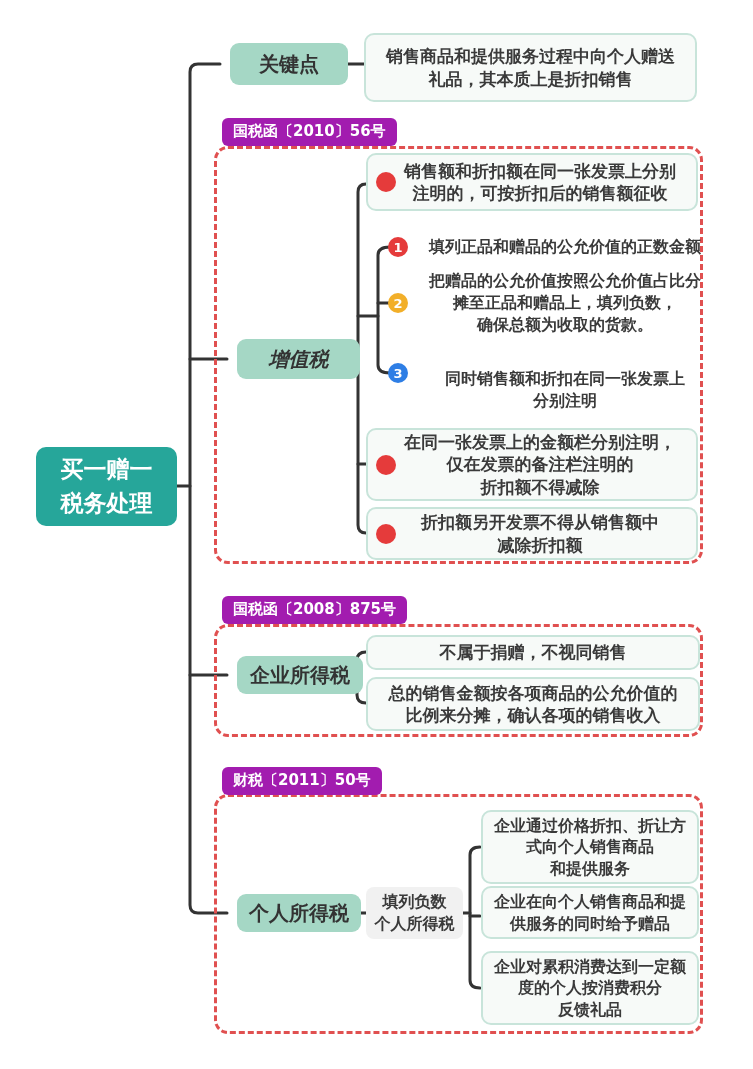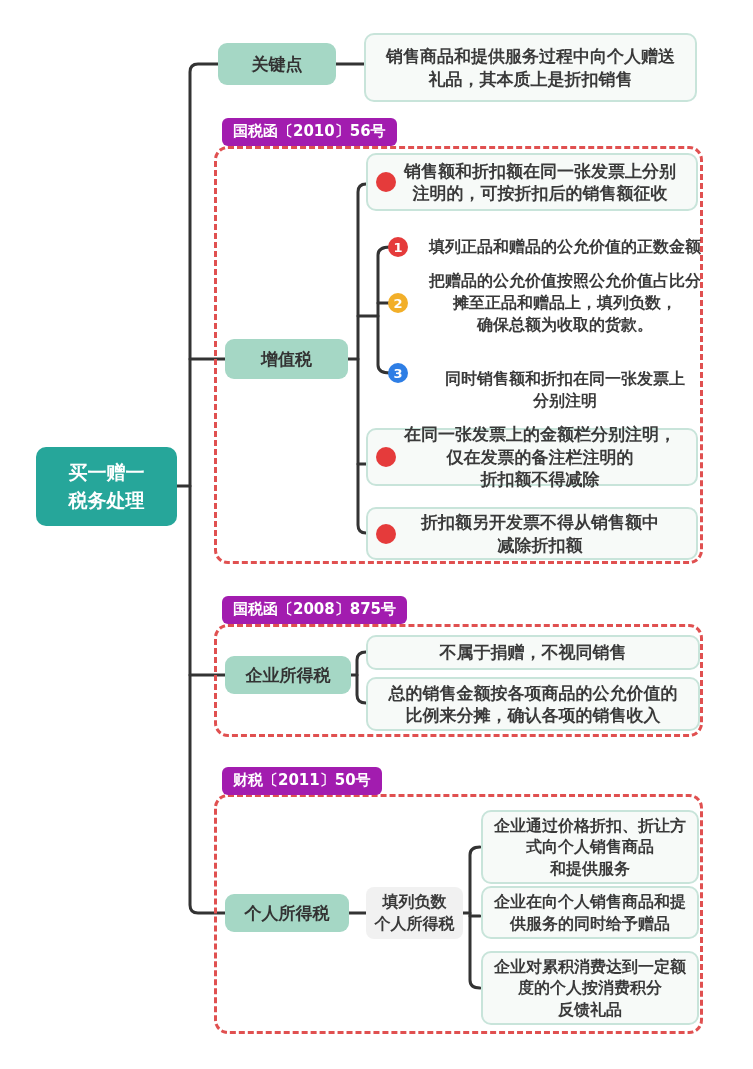--- a/index.html
+++ b/index.html
@@ -6,26 +6,26 @@
   body{
     width:753px;height:1069px;position:relative;background:#ffffff;
     font-family:"DejaVu Sans","Liberation Sans",sans-serif;
     color:#3a3a3a;overflow:hidden;
   }
   .abs{position:absolute;box-sizing:border-box;}
   svg.connectors{position:absolute;left:0;top:0;z-index:1;pointer-events:none;}
   .node{
     z-index:3;background:#a5d7c5;border-radius:9px;
     display:flex;align-items:center;justify-content:center;
-    font-weight:bold;font-size:17px;color:#333;
+    font-weight:bold;font-size:20px;color:#333;margin-left:12px;
   }
   .rootnode{
     z-index:3;background:#26a69a;border-radius:10px;
     display:flex;align-items:center;justify-content:center;text-align:center;
-    font-weight:bold;font-size:19px;color:#ffffff;line-height:1.45;white-space:pre-line;
+    font-weight:bold;font-size:23px;color:#ffffff;line-height:1.45;white-space:pre-line;
   }
   .box{
     z-index:3;background:#f7faf8;border:2px solid #c8e4da;border-radius:10px;
     display:flex;align-items:center;justify-content:center;text-align:center;
     font-weight:bold;font-size:17px;line-height:1.32;color:#3a3a3a;white-space:pre-line;
   }
   .box.narrow{font-size:16px;}
   .box.hasdot{padding-left:26px;padding-right:10px;}
   .dot{
     position:absolute;left:8px;top:50%;transform:translateY(-50%);
@@ -83,41 +83,41 @@
 
 <div class="abs rootnode" style="left:36px;top:447px;width:141px;height:79px;">买一赠一
 税务处理</div>
 
 <div class="abs node" style="left:218px;top:43px;width:118px;height:42px;">关键点</div>
 <div class="abs box" style="left:364px;top:33px;width:333px;height:69px;">销售商品和提供服务过程中向个人赠送
 礼品，其本质上是折扣销售</div>
 
 <div class="abs tag" style="left:222px;top:118px;">国税函〔2010〕56号</div>
 <div class="abs frame" style="left:214px;top:146px;width:489px;height:418px;"></div>
-<div class="abs node" style="left:225px;top:339px;width:123px;height:40px;">增值税</div>
+<div class="abs node" style="left:225px;top:339px;width:123px;height:40px;font-style:italic;">增值税</div>
 
 <div class="abs box hasdot" style="left:366px;top:153px;width:332px;height:58px;">
   <span class="dot"></span>
   <span>销售额和折扣额在同一张发票上分别
 注明的，可按折扣后的销售额征收</span>
 </div>
 
 <div class="abs stepnum red" style="left:388px;top:237px;">1</div>
 <div class="abs steptext" style="left:408px;top:236px;width:294px;">填列正品和赠品的公允价值的正数金额</div>
 
 <div class="abs stepnum amber" style="left:388px;top:293px;">2</div>
 <div class="abs steptext" style="left:408px;top:270px;width:294px;">把赠品的公允价值按照公允价值占比分
 摊至正品和赠品上，填列负数，
 确保总额为收取的货款。</div>
 
 <div class="abs stepnum blue" style="left:388px;top:363px;">3</div>
 <div class="abs steptext" style="left:408px;top:352px;width:294px;margin-top:16px;">同时销售额和折扣在同一张发票上
 分别注明</div>
 
-<div class="abs box hasdot" style="left:366px;top:428px;width:332px;height:58px;">
+<div class="abs box hasdot" style="left:366px;top:428px;width:332px;height:73px;">
   <span class="dot"></span>
   <span>在同一张发票上的金额栏分别注明，
 仅在发票的备注栏注明的
 折扣额不得减除</span>
 </div>
 
 <div class="abs box hasdot" style="left:366px;top:507px;width:332px;height:53px;">
   <span class="dot"></span>
   <span>折扣额另开发票不得从销售额中
 减除折扣额</span>

